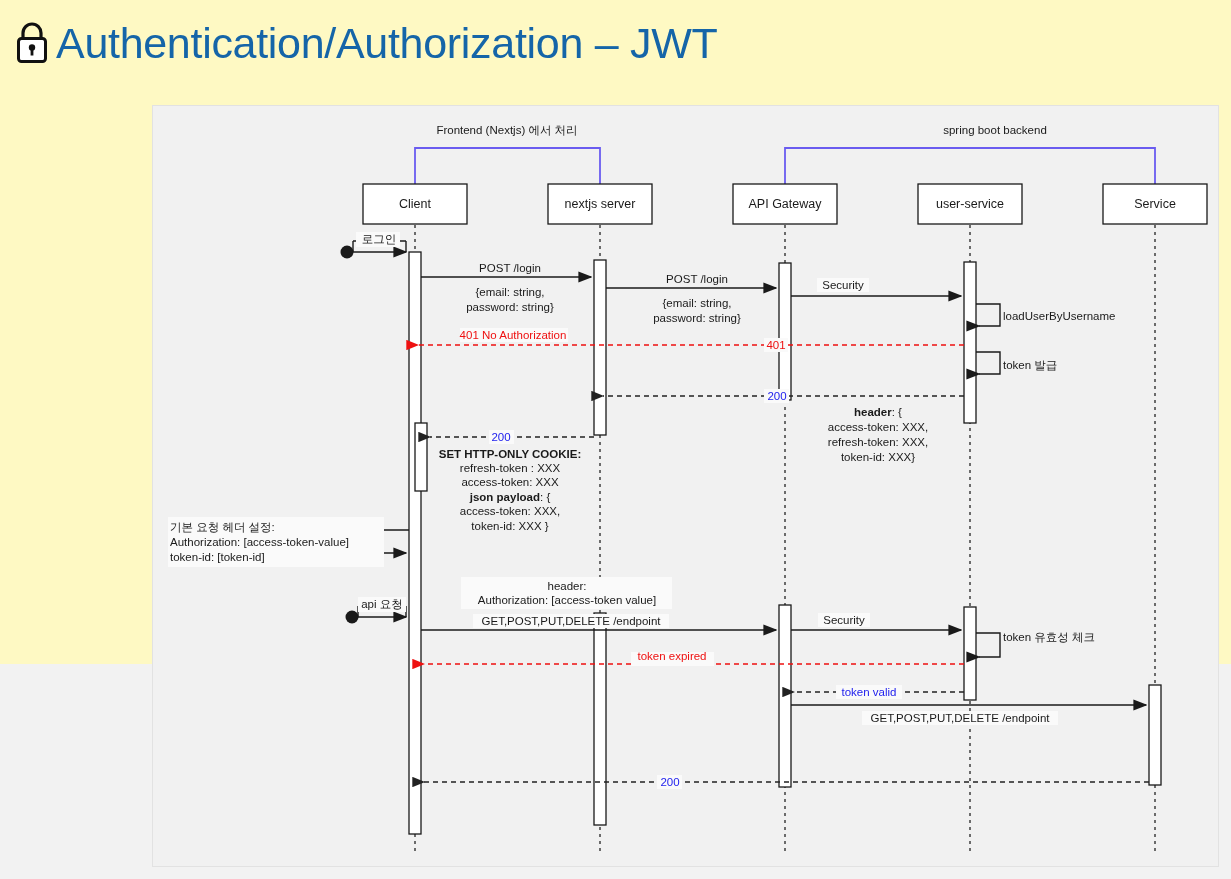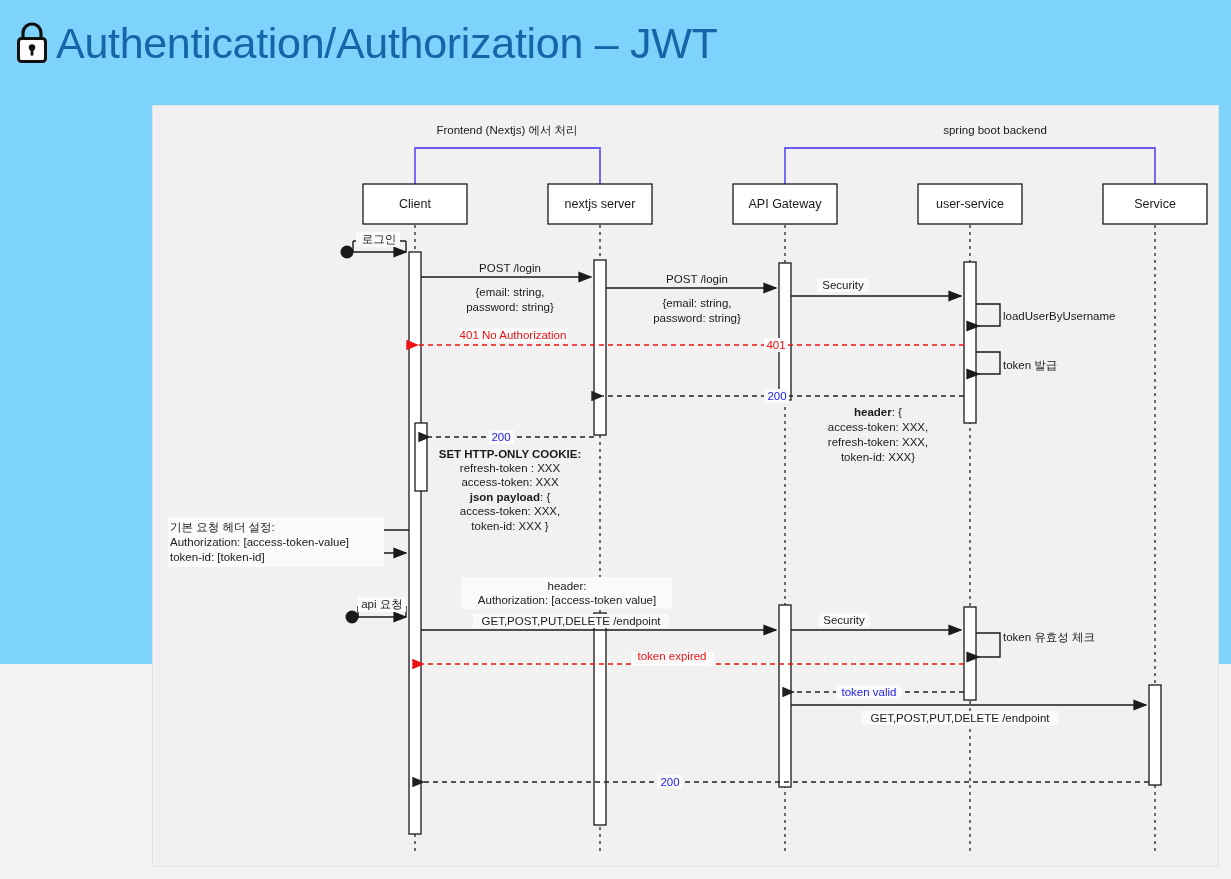--- a/index.html
+++ b/index.html
@@ -8,21 +8,21 @@
     background: #f2f2f2;
     width: 1231px;
     height: 879px;
     overflow: hidden;
     font-family: "Liberation Sans", sans-serif;
   }
   #page {
     position: relative;
     width: 1231px;
     height: 664px;
-    background: #7dd3fc;
+    background: #fef9c3;
     text-align: right;
   }
   #title-bar {
     position: absolute;
     left: 12px;
     top: 10px;
     display: flex;
     align-items: center;
     gap: 4px;
     height: 66px;

